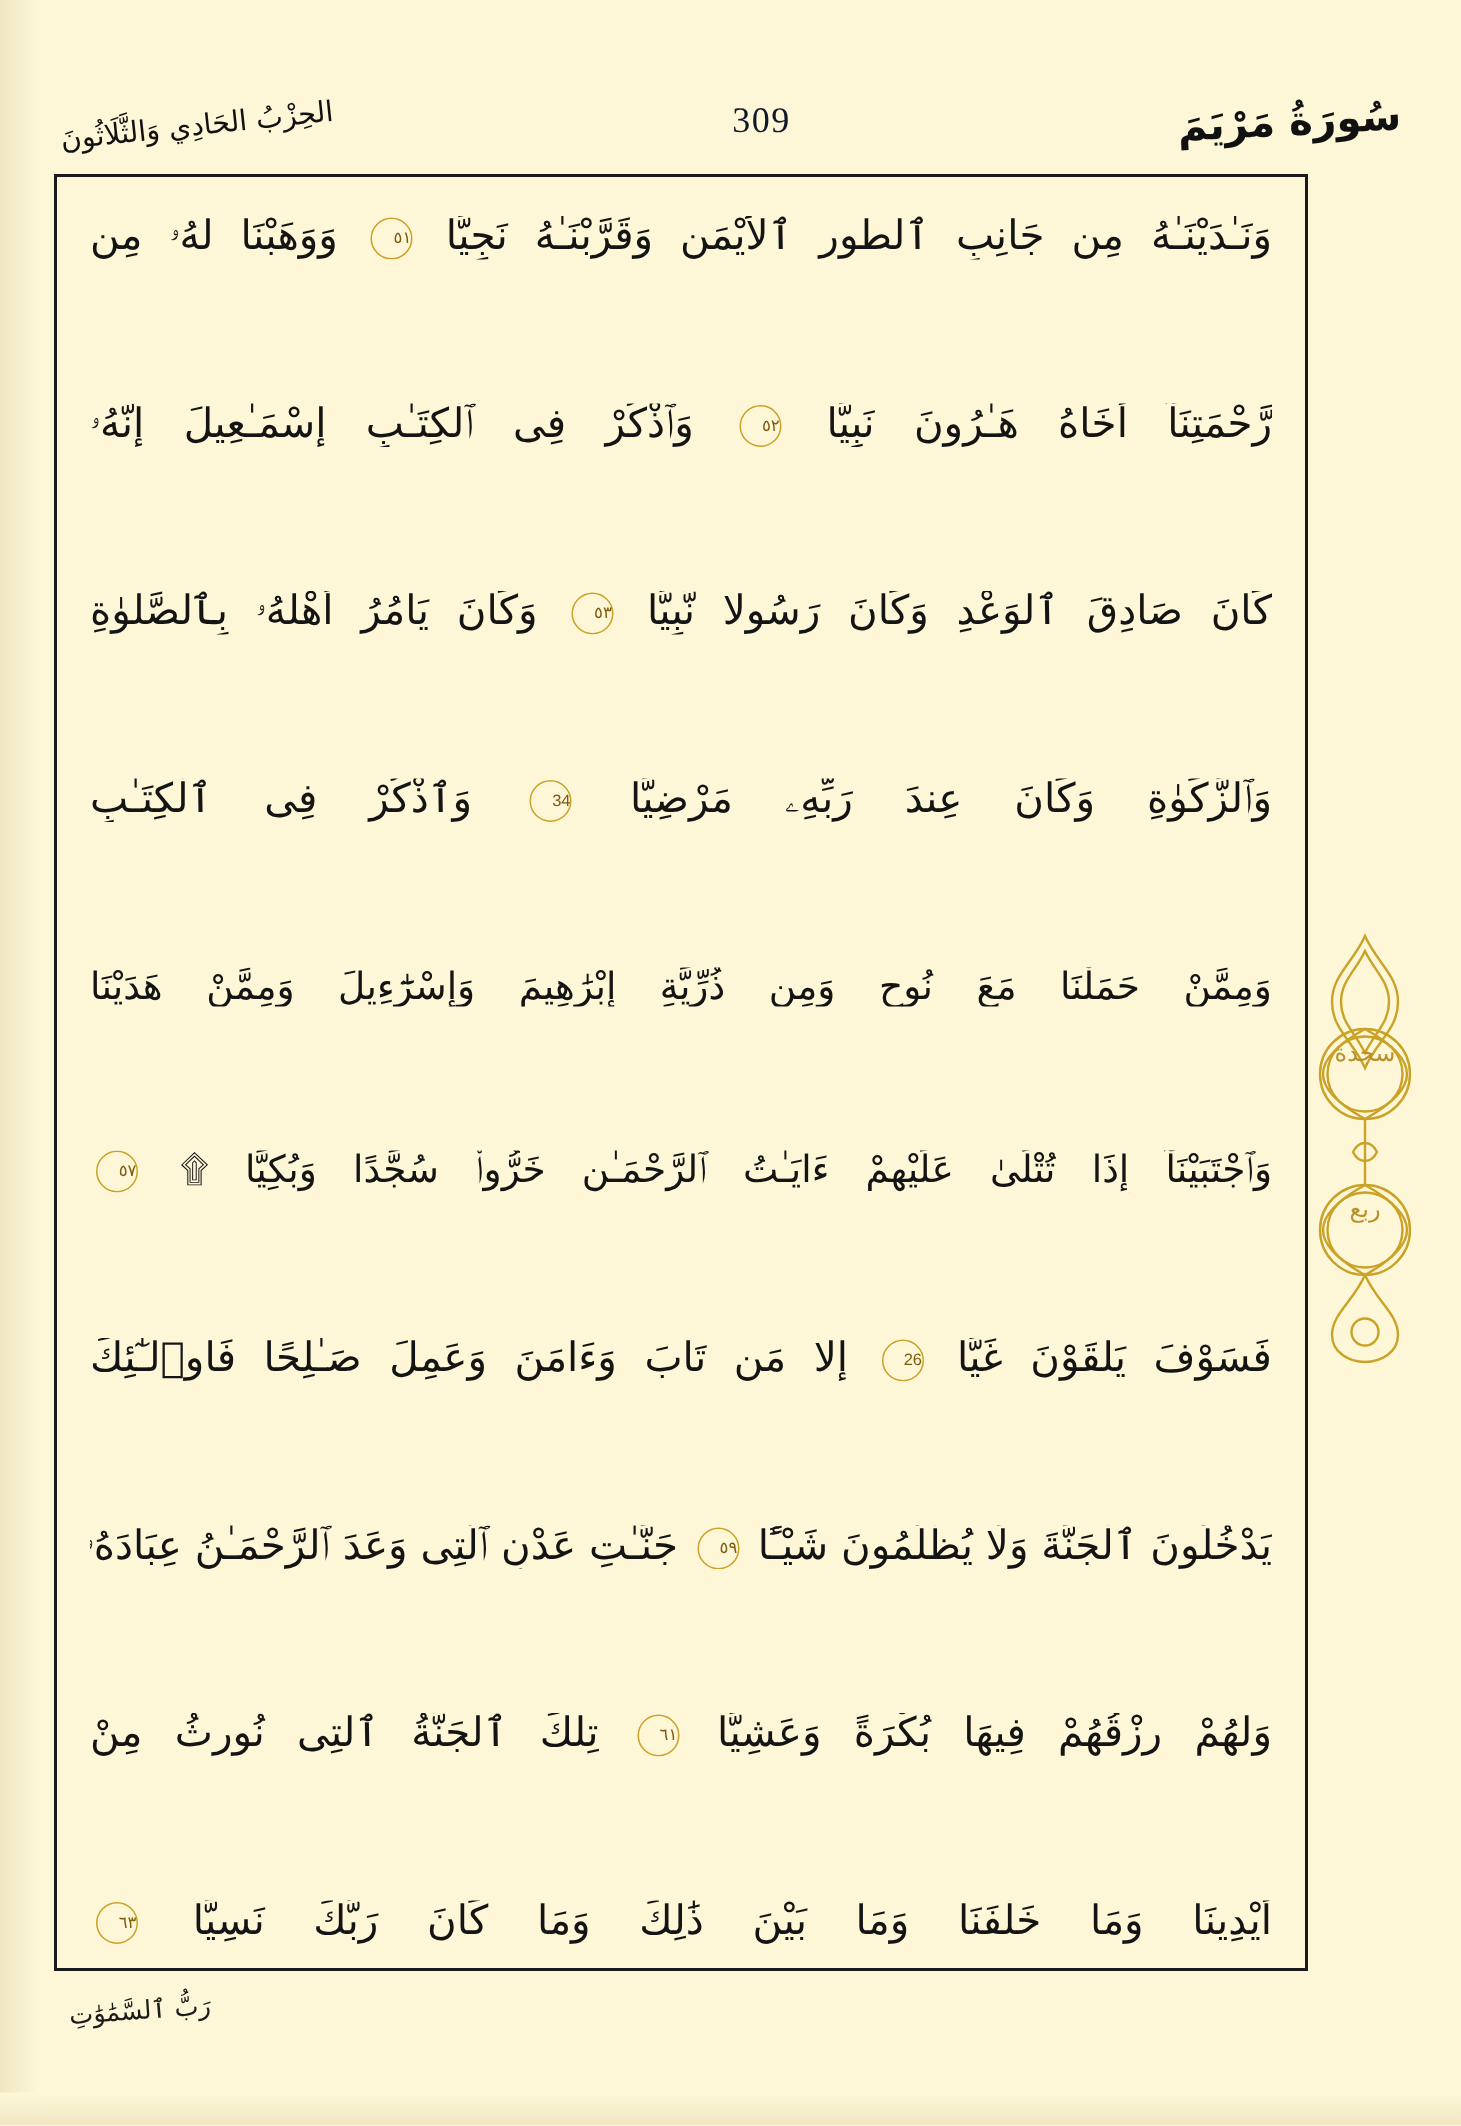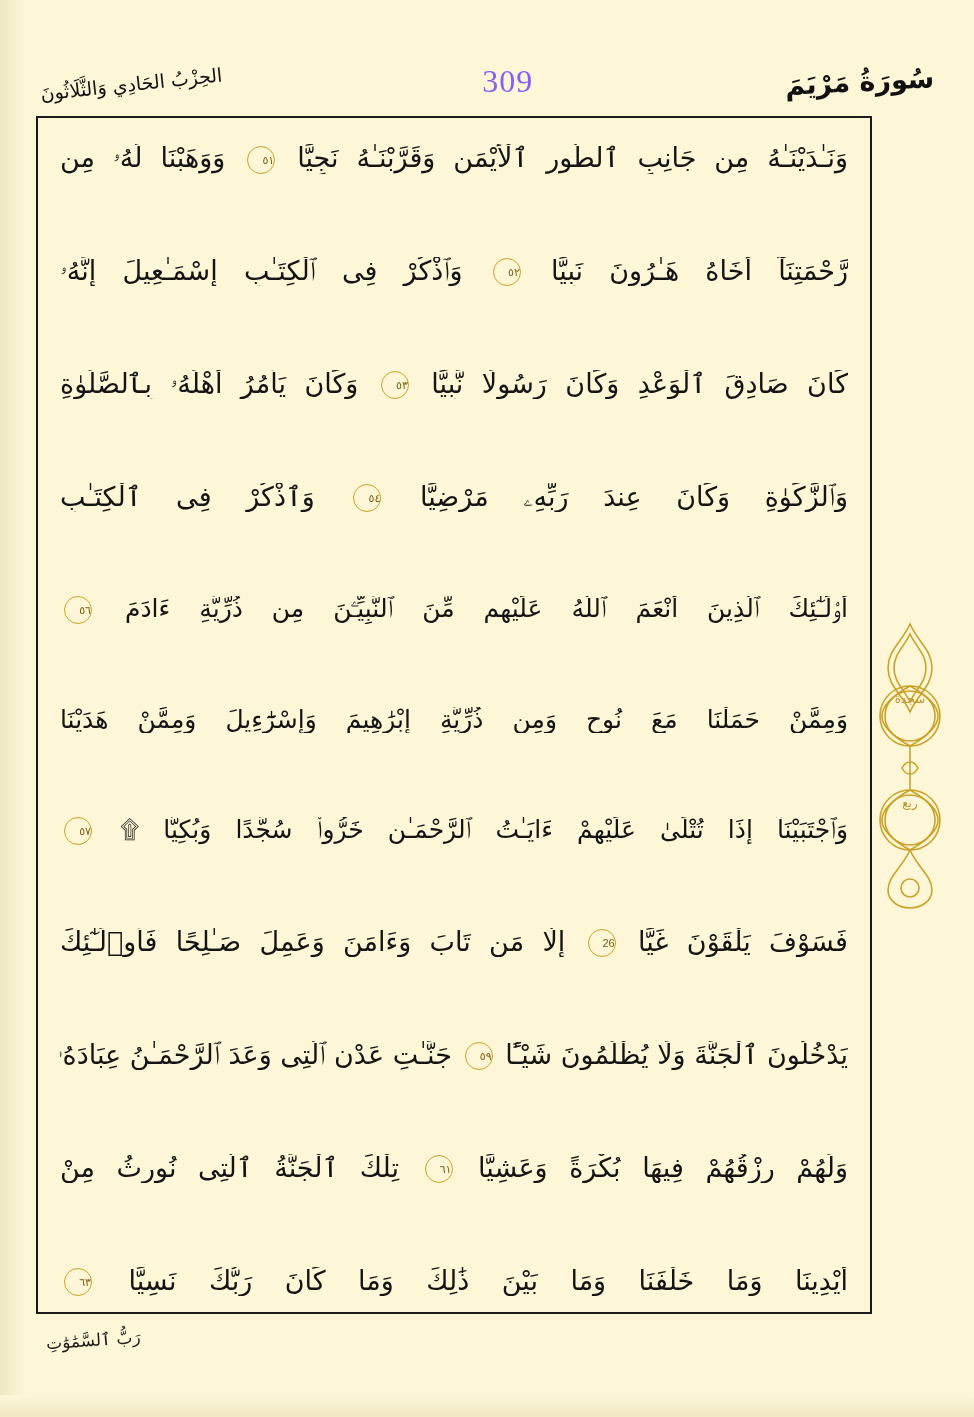--- a/index.html
+++ b/index.html
@@ -59,22 +59,22 @@
     white-space: nowrap;
     transform: rotate(-6deg);
     margin-right: 8px;
     margin-top: 6px;
   }
   .header-right-group {
     display: flex;
     align-items: flex-end;
   }
   .page-number {
-    font-size: 32px;
-    color: #8b5cf6;
+    font-size: 24px;
+    color: #0f172a;
     letter-spacing: 1px;
     font-family: "Liberation Serif", serif;
   }
 
   
   .frame {
     position: absolute;
     left: 36px;
     top: 116px;
     width: 836px;
@@ -131,21 +131,21 @@
     right: 16px;
     top: 620px;
     width: 96px;
     height: 290px;
     direction: rtl;
   }
   .orn-svg { display: block; }
   .orn-label {
     position: absolute;
     color: #b9912a;
-    font-size: 12px;
+    font-size: 16px;
     width: 100%;
     text-align: center;
     font-family: "DejaVu Sans", sans-serif;
   }
   .orn-label.sajda { top: 72px; }
   .orn-label.rub { top: 176px; }
 
   
   .footer {
     position: absolute;
@@ -189,29 +189,25 @@
       </div>
 
       <div class="aya-line">
         <span>كَانَ صَادِقَ ٱلْوَعْدِ وَكَانَ رَسُولًا نَّبِيًّا</span>
         <span class="ayah-marker">٥٣</span>
         <span>وَكَانَ يَأْمُرُ أَهْلَهُۥ بِٱلصَّلَوٰةِ</span>
       </div>
 
       <div class="aya-line">
         <span>وَٱلزَّكَوٰةِ وَكَانَ عِندَ رَبِّهِۦ مَرْضِيًّا</span>
-        <span class="ayah-marker">٥٤</span>
+        <span class="ayah-marker">34</span>
         <span>وَٱذْكُرْ فِى ٱلْكِتَـٰبِ</span>
       </div>
 
 
-      <div class="aya-line small">
-        <span>أُو۟لَـٰٓئِكَ ٱلَّذِينَ أَنْعَمَ ٱللَّهُ عَلَيْهِم مِّنَ ٱلنَّبِيِّـۧنَ مِن ذُرِّيَّةِ ءَادَمَ</span>
-        <span class="ayah-marker">٥٦</span>
-      </div>
 
       <div class="aya-line small">
         <span>وَمِمَّنْ حَمَلْنَا مَعَ نُوحٍ وَمِن ذُرِّيَّةِ إِبْرَٰهِيمَ وَإِسْرَٰٓءِيلَ وَمِمَّنْ هَدَيْنَا</span>
       </div>
 
       <div class="aya-line small">
         <span>وَٱجْتَبَيْنَآ إِذَا تُتْلَىٰ عَلَيْهِمْ ءَايَـٰتُ ٱلرَّحْمَـٰنِ خَرُّوا۟ سُجَّدًا وَبُكِيًّا ۩</span>
         <span class="ayah-marker">٥٧</span>
       </div>
 

